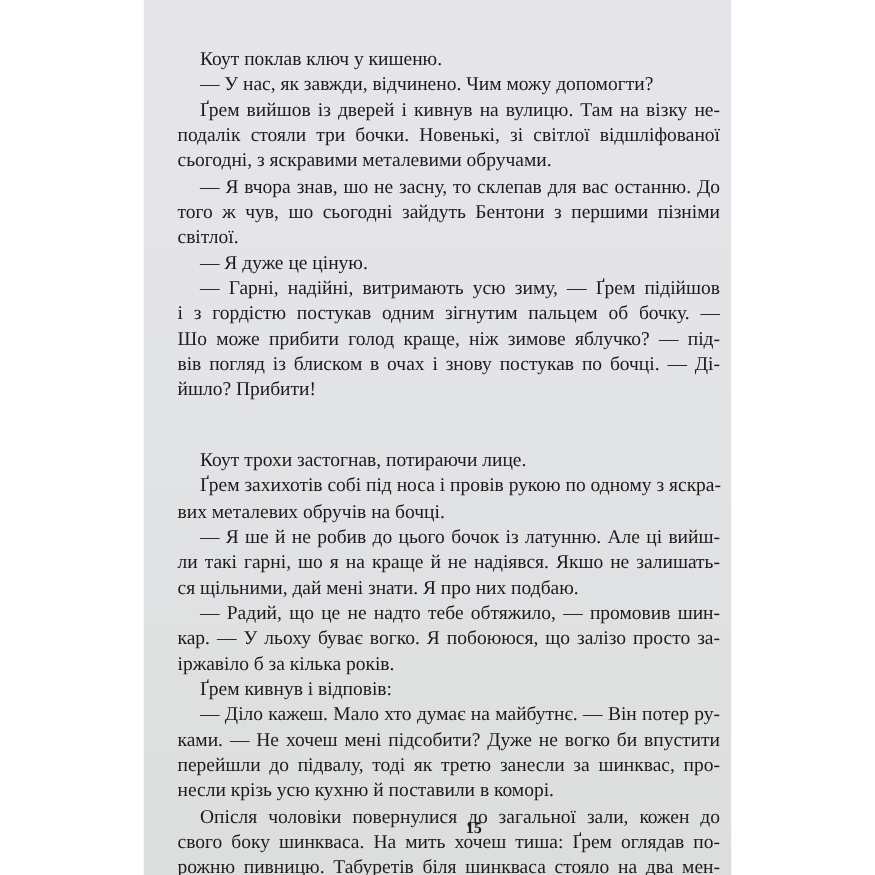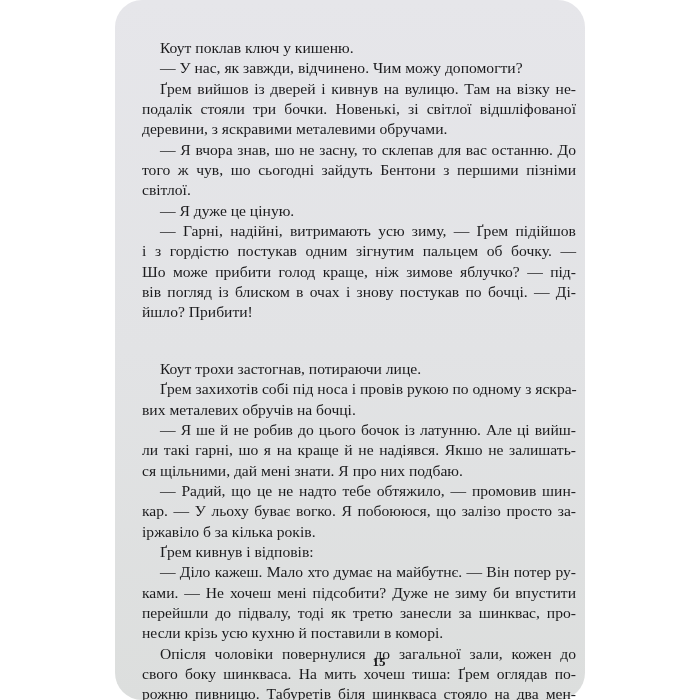--- a/index.html
+++ b/index.html
@@ -2,21 +2,20 @@
 <html><head>
 <meta charset="utf-8">
 <style>
   html, body { margin: 0; padding: 0; }
   body {
     width: 700px; height: 700px; background: #ffffff; position: relative; overflow: hidden;
   }
   .page {
     position: absolute; left: 115px; top: 0; width: 470px; height: 700px;
     background: linear-gradient(180deg, #e6e6ea 0%, #e2e3e5 50%, #dcdedd 100%);
-    border-radius: 27px;
   }
   .text {
     position: absolute; left: 27px; top: 38px; width: 434px;
     font-family: "Liberation Serif", "DejaVu Serif", serif;
     font-size: 15.6px; line-height: 20.35px; color: #1b1b1d;
   }
   .para { margin: 0; text-indent: 0; }
   .line { display: block; text-align: justify; text-align-last: justify; white-space: nowrap; }
   .line.last { text-align-last: left; }
   .pagenum {
@@ -31,21 +30,21 @@
   <div class="text" id="text">
       <div class="para">
         <span class="line last" style="padding-left: 18px;">Коут поклав ключ у кишеню.</span>
       </div>
       <div class="para">
         <span class="line last" style="padding-left: 18px;">— У нас, як завжди, відчинено. Чим можу допомогти?</span>
       </div>
       <div class="para">
         <span class="line" style="padding-left: 18px;">Ґрем вийшов із дверей і кивнув на вулицю. Там на візку не-</span>
         <span class="line">подалік стояли три бочки. Новенькі, зі світлої відшліфованої</span>
-        <span class="line last">деревини, з яскравими металевими обручами.</span>
+        <span class="line last">сьогодні, з яскравими металевими обручами.</span>
       </div>
       <div class="para">
         <span class="line" style="padding-left: 18px;">— Я вчора знав, шо не засну, то склепав для вас останню. До</span>
         <span class="line">того ж чув, шо сьогодні зайдуть Бентони з першими пізніми</span>
         <span class="line last">світлої.</span>
       </div>
       <div class="para">
         <span class="line last" style="padding-left: 18px;">— Я дуже це ціную.</span>
       </div>
       <div class="para">
@@ -70,21 +69,21 @@
       <div class="para">
         <span class="line" style="padding-left: 18px;">— Радий, що це не надто тебе обтяжило, — промовив шин-</span>
         <span class="line">кар. — У льоху буває вогко. Я побоююся, що залізо просто за-</span>
         <span class="line last">іржавіло б за кілька років.</span>
       </div>
       <div class="para">
         <span class="line last" style="padding-left: 18px;">Ґрем кивнув і відповів:</span>
       </div>
       <div class="para">
         <span class="line" style="padding-left: 18px;">— Діло кажеш. Мало хто думає на майбутнє. — Він потер ру-</span>
-        <span class="line">ками. — Не хочеш мені підсобити? Дуже не зиму би впустити</span>
+        <span class="line">ками. — Не хочеш мені підсобити? Дуже не вогко би впустити</span>
       </div>
       <div class="para">
         <span class="line">перейшли до підвалу, тоді як третю занесли за шинквас, про-</span>
         <span class="line last">несли крізь усю кухню й поставили в коморі.</span>
       </div>
       <div class="para">
         <span class="line" style="padding-left: 18px;">Опісля чоловіки повернулися до загальної зали, кожен до</span>
         <span class="line">свого боку шинкваса. На мить хочеш тиша: Ґрем оглядав по-</span>
         <span class="line">рожню пивницю. Табуретів біля шинкваса стояло на два мен-</span>
       </div>

